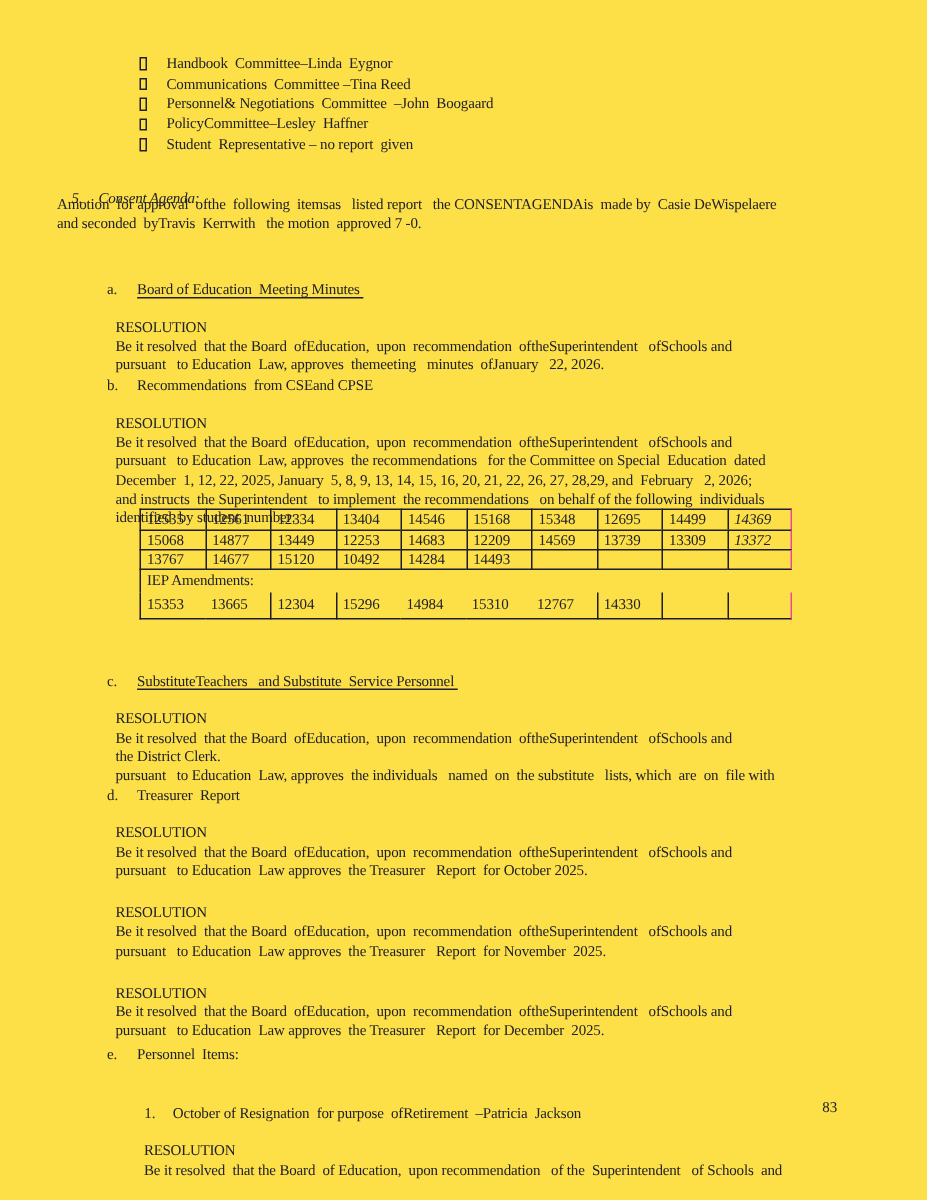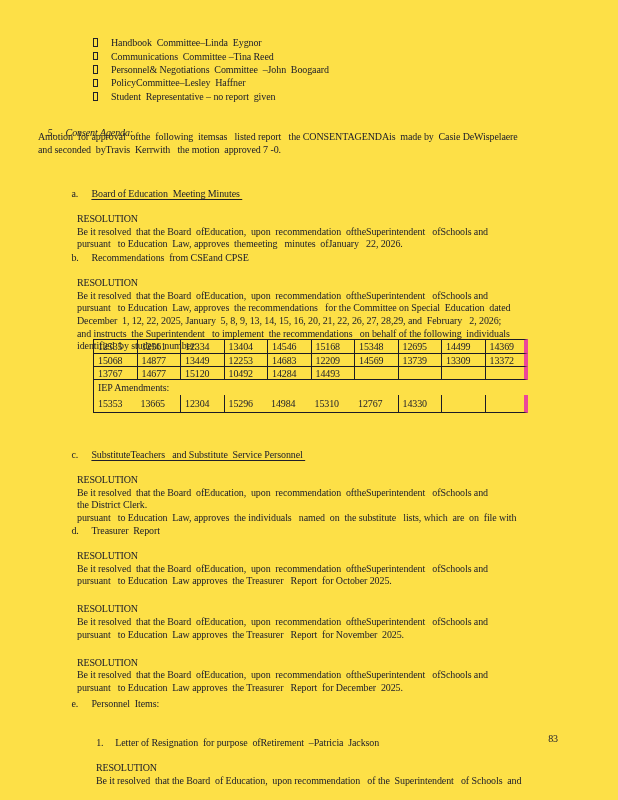--- a/index.html
+++ b/index.html
@@ -47,21 +47,21 @@
   .subbody { margin-left: 19px; }
   
   .stutable {
     top: 339px; left: 93px;
     display: grid;
     grid-template-columns: repeat(10, 43.5px);
   }
   .cell { height: 13.5px; padding: 1px 0 0 4px; white-space: pre; overflow: hidden; }
   .bt { border-top: 1px solid #1c1c26; }
   .bl { border-left: 1px solid #1c1c26; }
-  .br { border-right: 4px solid #ec4899; }
+  .br { border-right: 1px solid #ec4899; font-style: italic; }
   .bb { border-bottom: 1px solid #1c1c26; }
   .iep { grid-column: 1 / -1; height: 15px; padding: 2px 0 0 4px; }
   .last { height: 18px; padding-top: 3.5px; }
   .pagenum { top: 733px; right: 60px; }
 </style>
 </head>
 <body>
 
 <div class="page">
 
@@ -211,21 +211,21 @@
       </div>
     </div>
   </div>
 
   <div class="abs item item-e">
     <div class="ihead">
       <span class="marker">e.</span><span>Personnel  Items:</span>
     </div>
     <div class="sub">
       <div class="ihead">
-        <span class="submarker">1.</span><span>Letter of Resignation  for purpose  ofRetirement  –Patricia  Jackson</span>
+        <span class="submarker">1.</span><span>October of Resignation  for purpose  ofRetirement  –Patricia  Jackson</span>
       </div>
       <div class="subbody">
         <div class="res">RESOLUTION</div>
         <div>
             <div class="tline">Be it resolved  that the Board  of Education,  upon recommendation   of the  Superintendent   of Schools  and</div>
           </div>
       </div>
     </div>
   </div>
 

